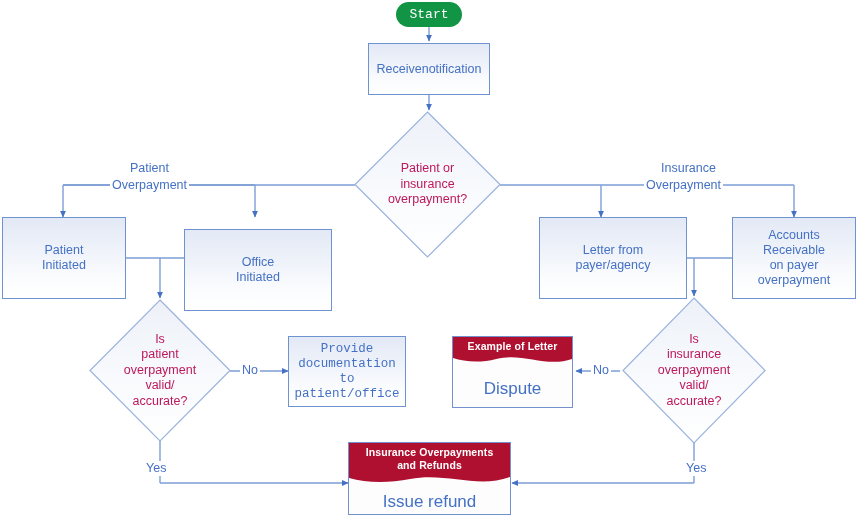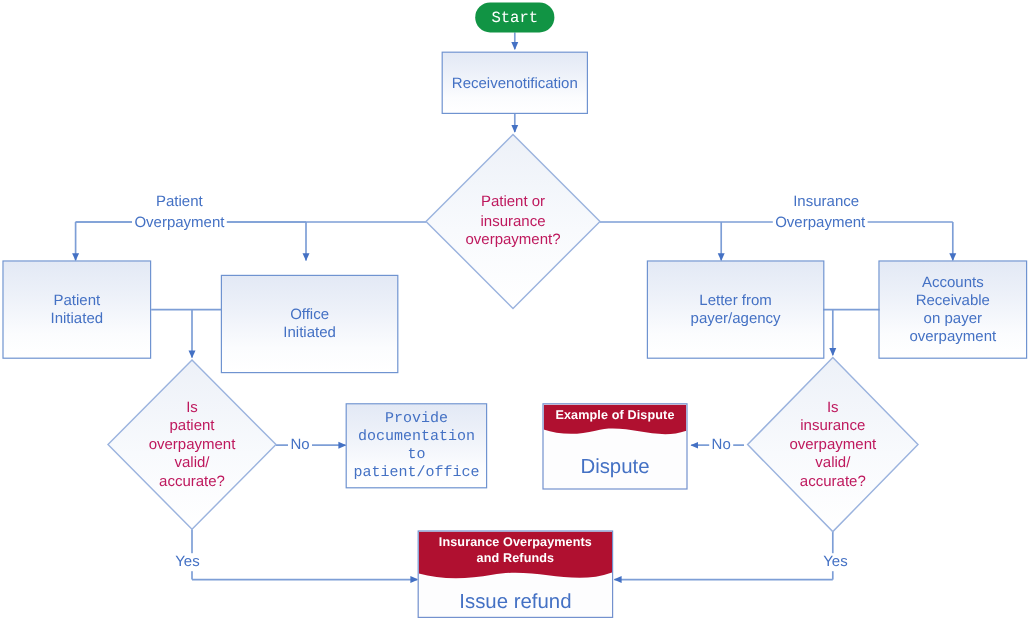--- a/index.html
+++ b/index.html
@@ -154,21 +154,21 @@
   <div class="node box" style="left:288px;top:336px;width:118px;height:71px;flex-direction:column;font-family:Liberation Mono, monospace;">
     <span>Provide</span>
     <span>documentation</span>
     <span>to patient/office</span>
   </div>
 
   <div class="callout" style="left:452px;top:336px;width:121px;height:72px;">
     <svg class="band" height="30" viewBox="0 0 121 30" preserveAspectRatio="none">
       <path d="M0,0 L121,0 L121,22 C95,31 70,15 44,22 C28,26 12,25 0,21 Z" fill="#B01030"></path>
     </svg>
-    <div class="bandtxt" style="top:3px;">Example of Dispute</div>
+    <div class="bandtxt" style="top:3px;">Example of Letter</div>
     <div class="body" style="top:44px;">Dispute</div>
   </div>
 
   <div class="callout" style="left:348px;top:442px;width:163px;height:73px;">
     <svg class="band" height="48" viewBox="0 0 163 48" preserveAspectRatio="none">
       <path d="M0,0 L163,0 L163,34 C130,46 98,29 62,36 C40,40 18,40 0,35 Z" fill="#B01030"></path>
     </svg>
     <div class="bandtxt" style="top:3px;">Insurance Overpayments</div>
     <div class="bandtxt" style="top:16px;">and Refunds</div>
     <div class="body" style="top:51px;">Issue refund</div>

